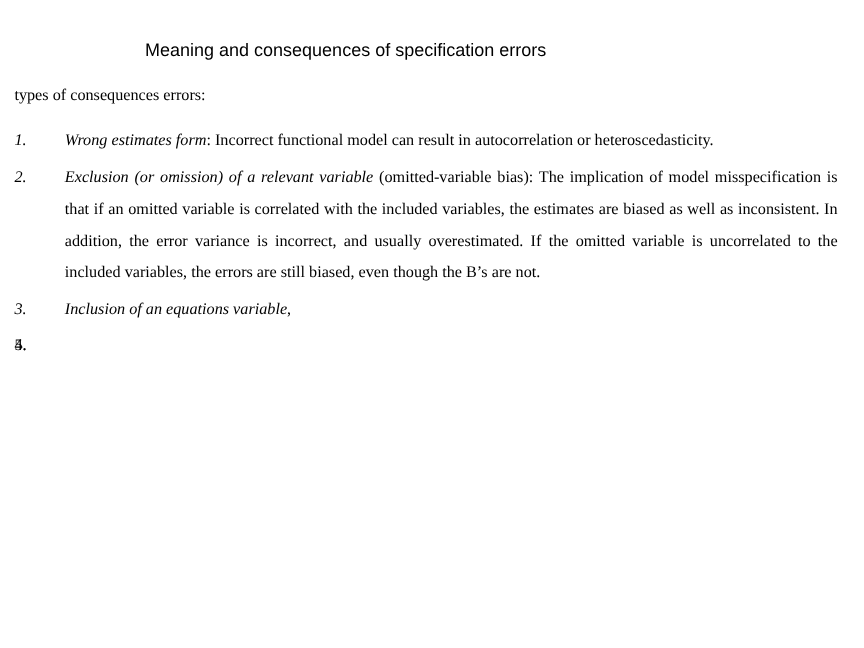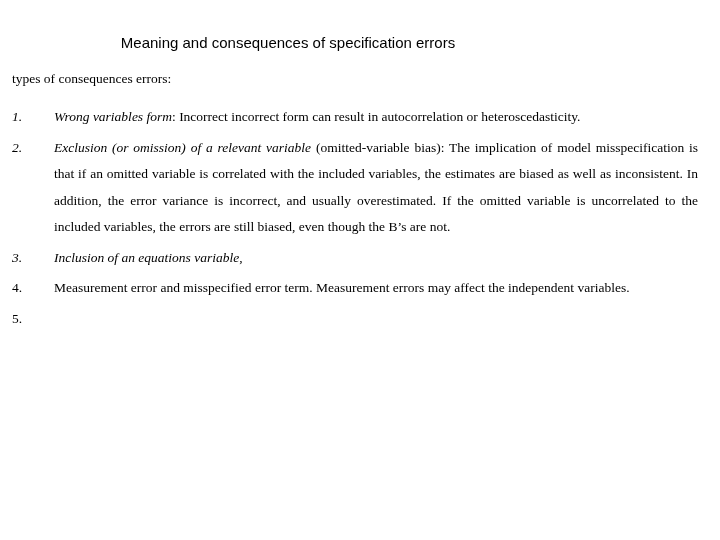--- a/index.html
+++ b/index.html
@@ -62,30 +62,29 @@
 </head>
 <body>
 
 <div class="slide-title">Meaning and consequences of specification errors</div>
 
 <div class="intro">types of consequences errors:</div>
 
 <div class="list">
   <div class="item">
     <span class="num it">1.</span>
-    <span class="em">Wrong variables form</span><span>: Incorrect incorrect form can result in autocorrelation or heteroscedasticity.</span>
+    <span class="em">Wrong estimates form</span><span>: Incorrect functional model can result in autocorrelation or heteroscedasticity.</span>
   </div>
   <div class="item">
     <span class="num it">2.</span>
     <span class="em">Exclusion (or omission) of a relevant variable</span><span> (omitted-variable bias): The implication of model misspecification is that if an omitted variable is correlated with the included variables, the estimates are biased as well as inconsistent. In addition, the error variance is incorrect, and usually overestimated. If the omitted variable is uncorrelated to the included variables, the errors are still biased, even though the B’s are not.</span>
   </div>
   <div class="item">
     <span class="num it">3.</span>
     <span class="em">Inclusion of an equations variable</span><span>,</span>
   </div>
   <div class="item">
     <span class="num">4.</span>
-    <span>Measurement error and misspecified error term. Measurement errors may affect the independent variables.</span>
   </div>
   <div class="item">
     <span class="num">5.</span>
   </div>
 </div>
 
 </body></html>

